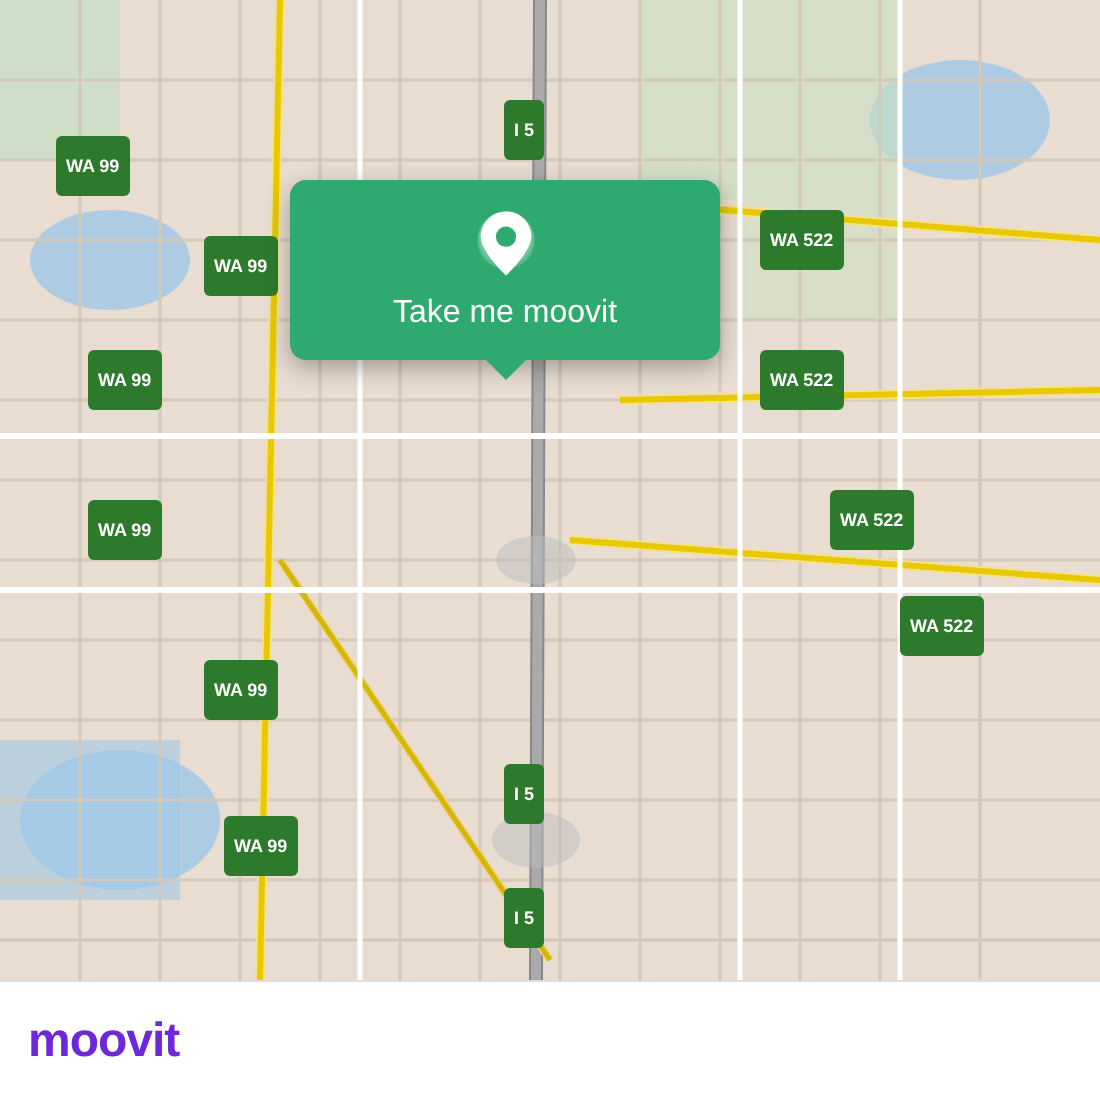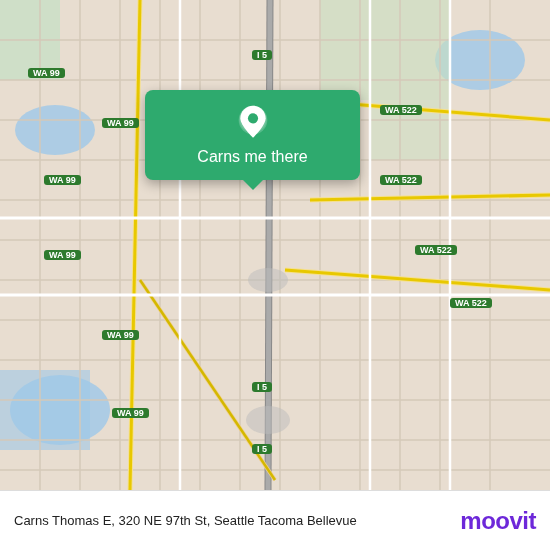--- a/index.html
+++ b/index.html
@@ -113,21 +113,21 @@
       background: rgba(255,255,255,0.7);
       padding: 1px 3px;
       border-radius: 2px;
       z-index: 5;
     }
 
     
     .badge {
       position: absolute;
       border-radius: 3px;
-      padding: 0 5px;
+      padding: 10px 5px;
       font-size: 9px;
       font-weight: bold;
       color: white;
       z-index: 4;
     }
     .badge-green { background: #2d7a2d; }
   </style>
 </head>
 <body>
 
@@ -216,23 +216,22 @@
   <div class="badge badge-green" style="left:252px;top:444px;">I 5</div>
 
   <div id="popup">
     <svg class="pin-icon" viewBox="0 0 38 45" xmlns="http://www.w3.org/2000/svg">
       <ellipse cx="19" cy="19" rx="17" ry="17" fill="white" opacity="0.2"></ellipse>
       <circle cx="19" cy="18" r="16" fill="white" opacity="0.15"></circle>
 
       <path d="M19 2 C10.7 2 4 8.7 4 17 C4 26 19 40 19 40 C19 40 34 26 34 17 C34 8.7 27.3 2 19 2 Z" fill="white"></path>
       <circle cx="19" cy="17" r="6" fill="#2eaa6e"></circle>
     </svg>
-    <span class="popup-label">Carns me there</span>
+    <span class="popup-label">Take me moovit</span>
   </div>
 
 </div>
 
 <div id="bottom-bar">
-  <span class="address-text">Carns Thomas E, 320 NE 97th St, Seattle Tacoma Bellevue</span>
   <div class="moovit-logo">
     <span class="moovit-text">moovit</span>
   </div>
 </div>
 
 </body></html>

